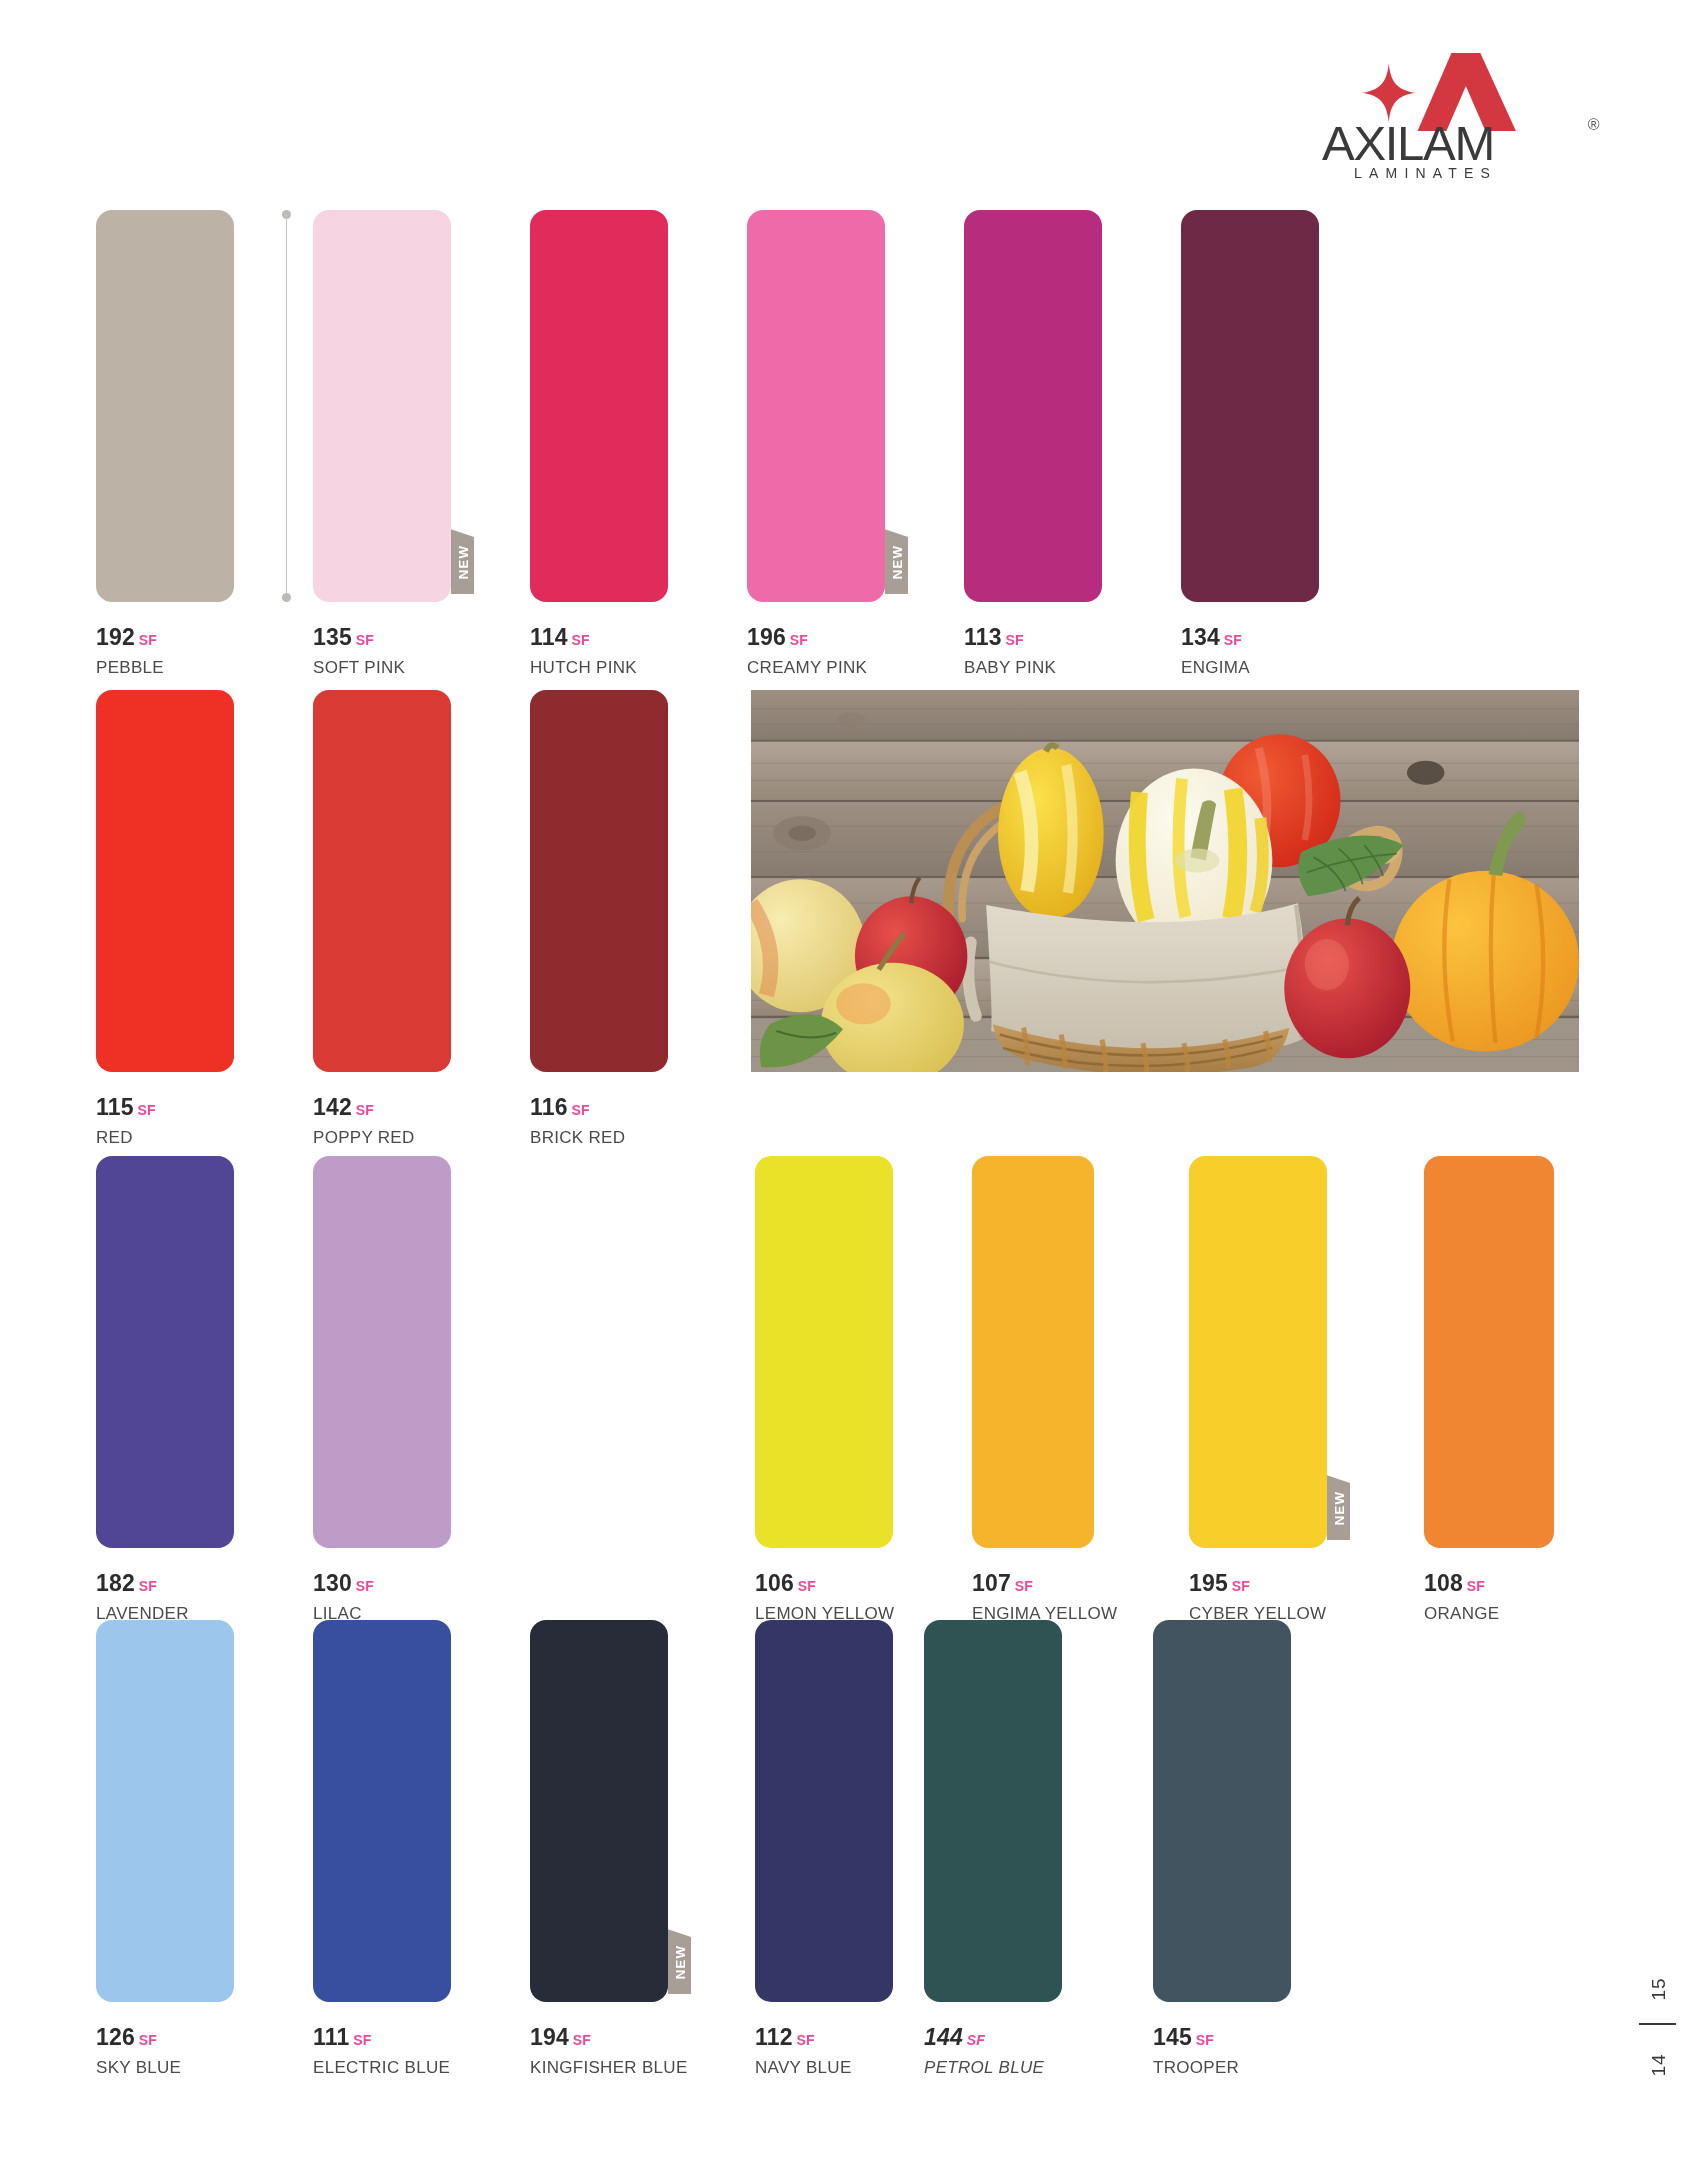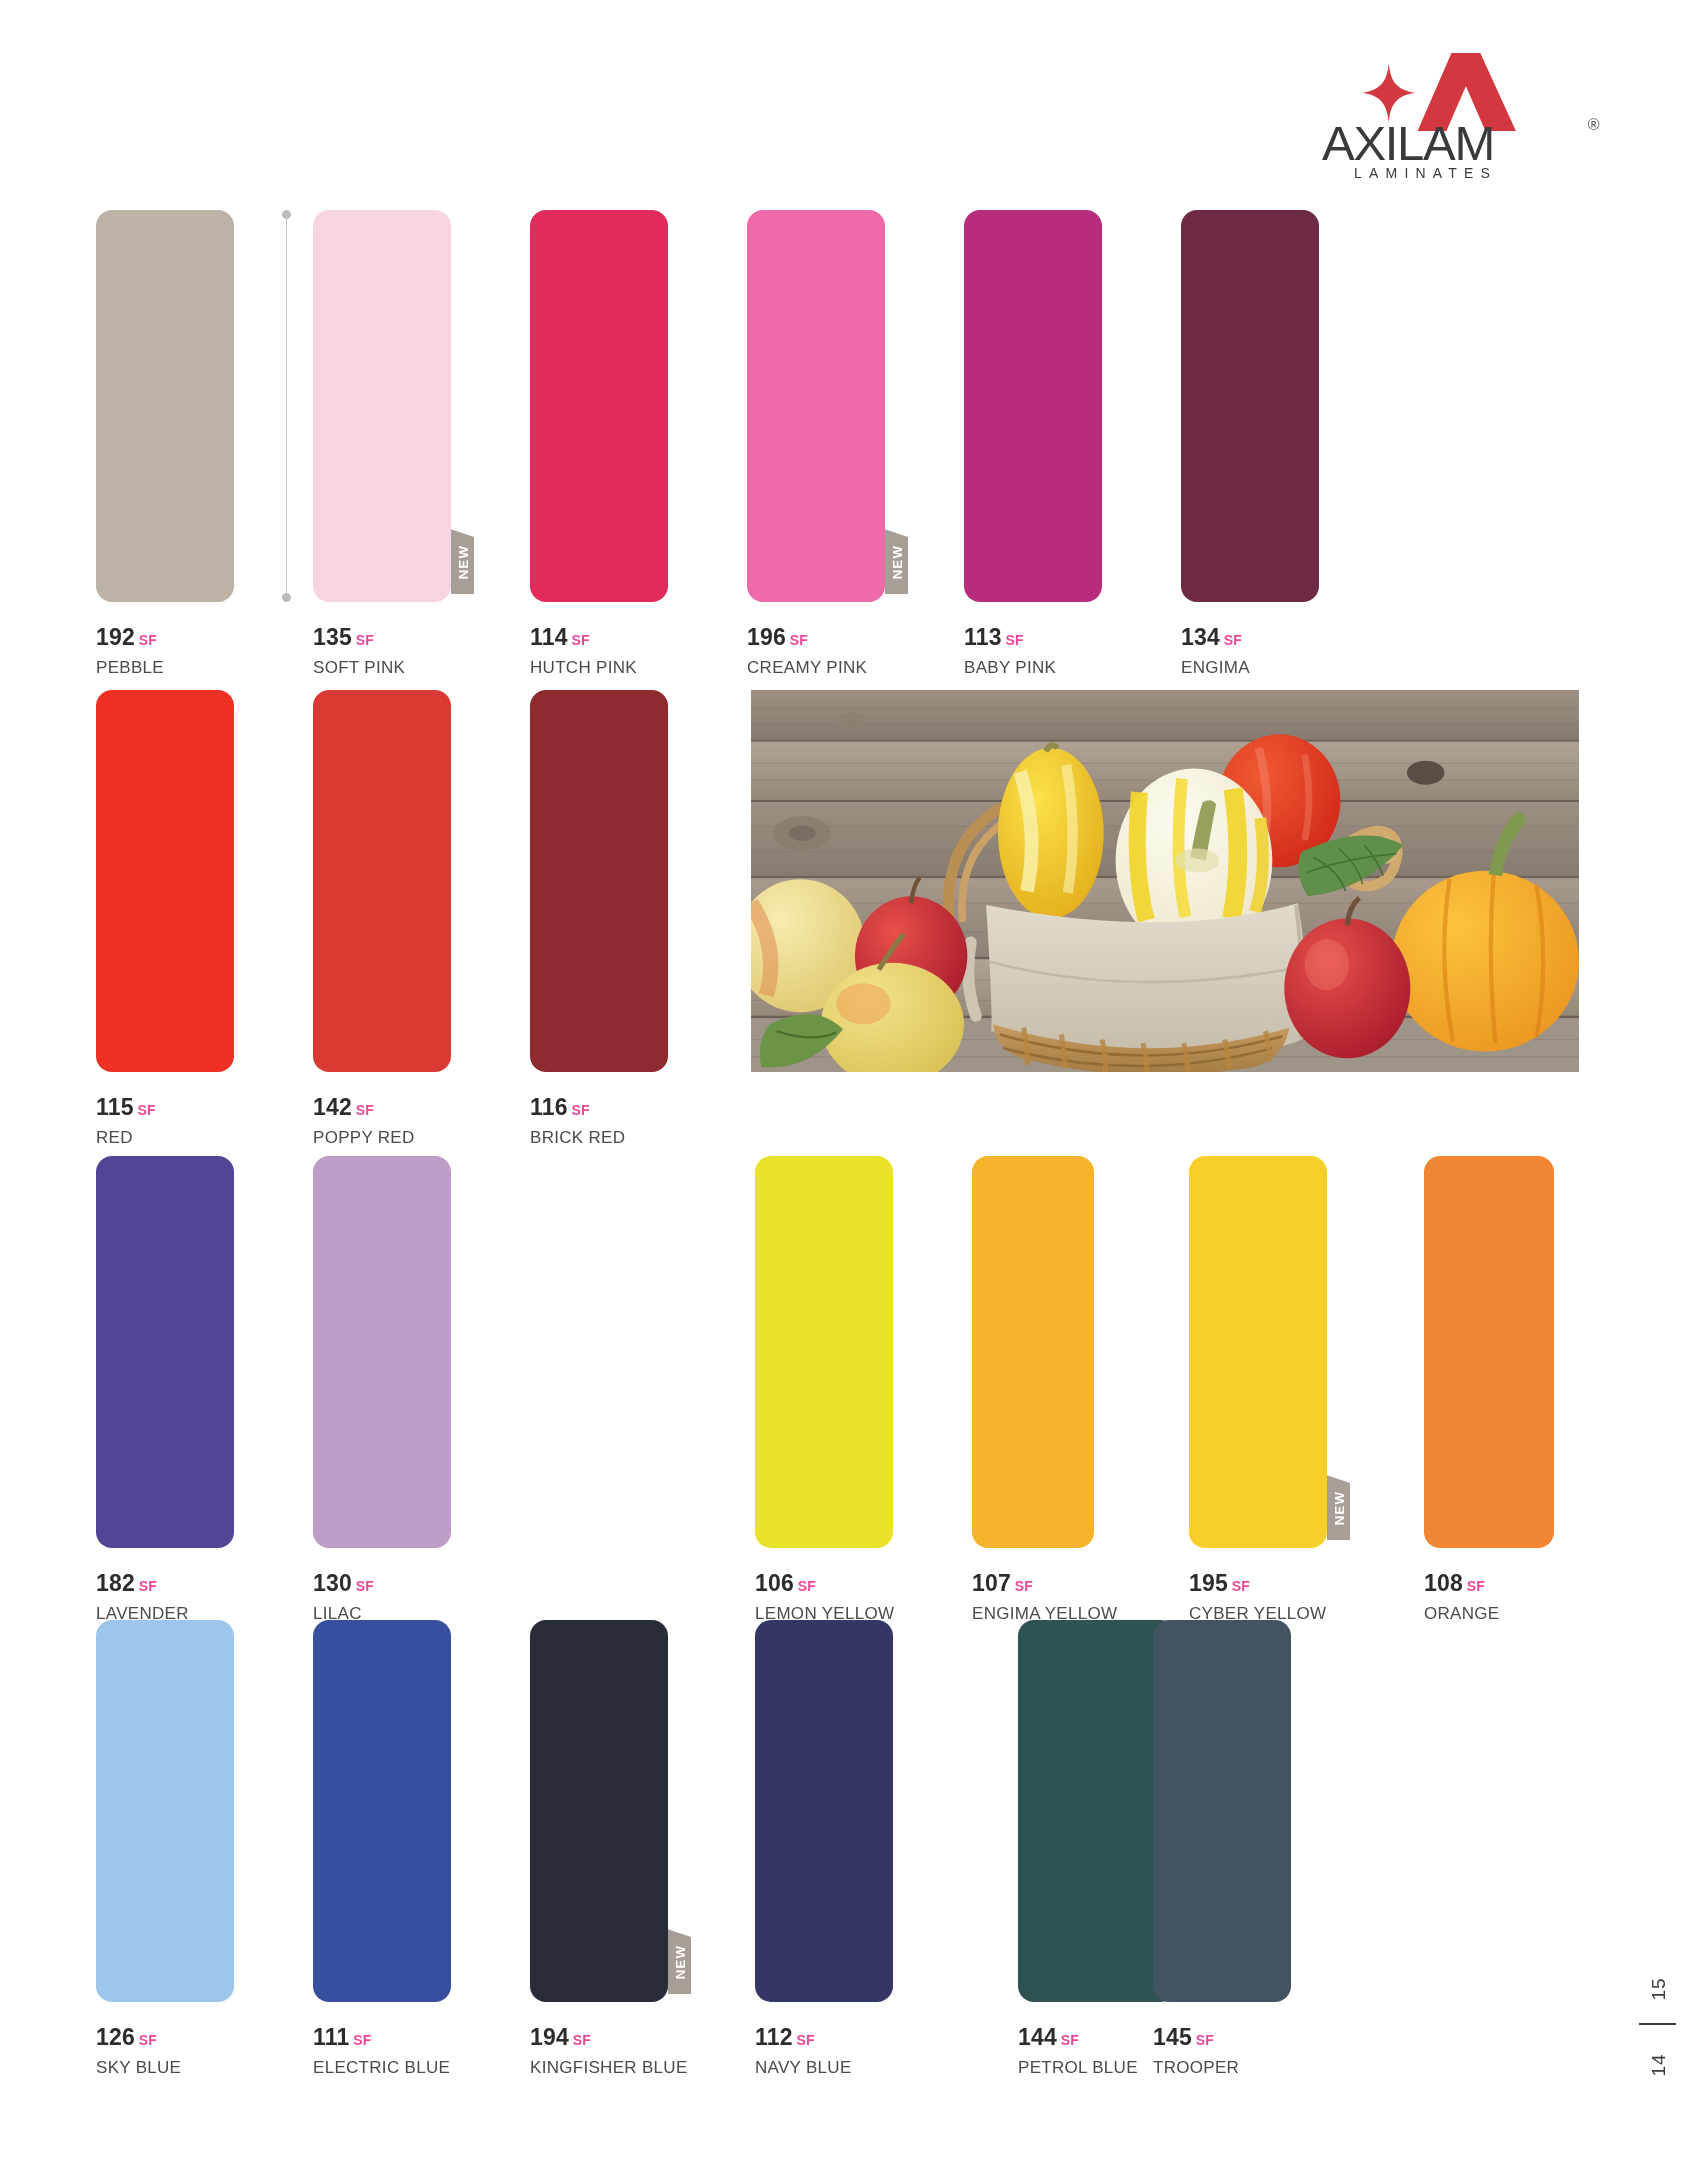--- a/index.html
+++ b/index.html
@@ -315,21 +315,21 @@
           <div class="new-tag" style="background: rgb(167, 158, 149);">
             <span>NEW</span>
           </div>
         </div>
         <div class="label"><span class="code">194</span> <span class="sf">SF</span><span class="name">KINGFISHER BLUE</span></div>
       </div>
       <div class="cell" style="left: 755px; width: 138px;">
         <div class="swatch" style="height: 382px; background: rgb(52, 54, 101);"></div>
         <div class="label"><span class="code">112</span> <span class="sf">SF</span><span class="name">NAVY BLUE</span></div>
       </div>
-      <div class="cell" style="left: 1018px; width: 158px;">
+      <div class="cell" style="left: 924px; width: 138px; font-style: italic;">
         <div class="swatch" style="height: 382px; background: rgb(47, 82, 83);"></div>
         <div class="label"><span class="code">144</span> <span class="sf">SF</span><span class="name">PETROL BLUE</span></div>
       </div>
       <div class="cell" style="left: 1153px; width: 138px;">
         <div class="swatch" style="height: 382px; background: rgb(65, 84, 95);"></div>
         <div class="label"><span class="code">145</span> <span class="sf">SF</span><span class="name">TROOPER</span></div>
       </div>
     </div>
   </div>
 

